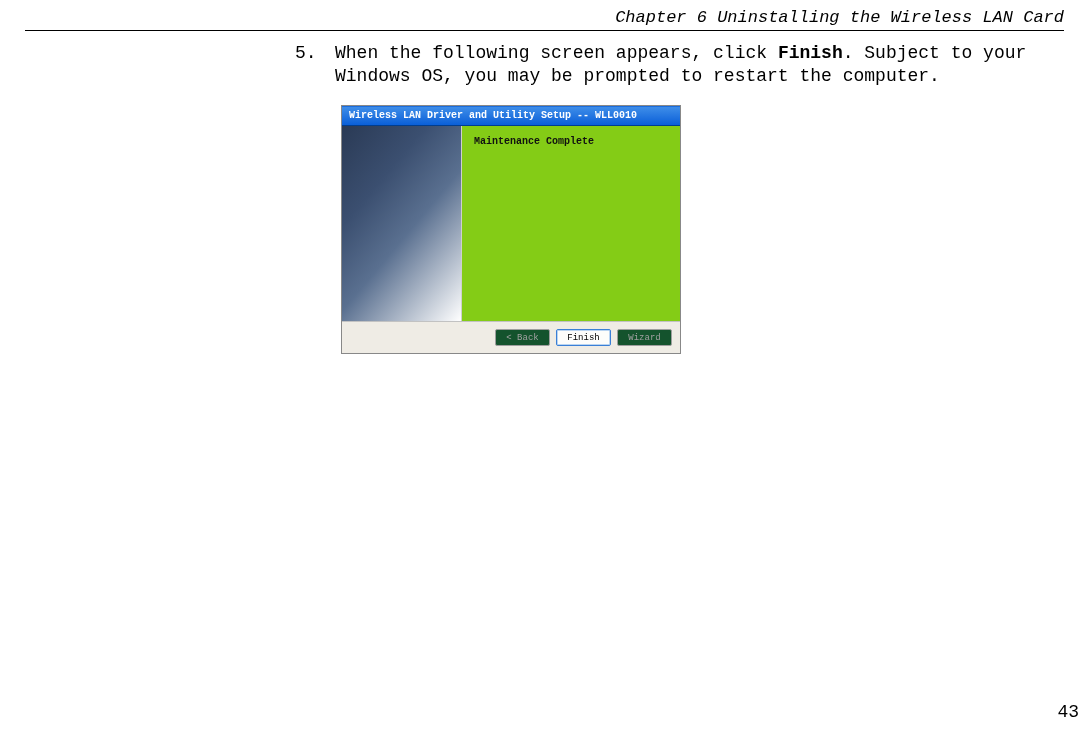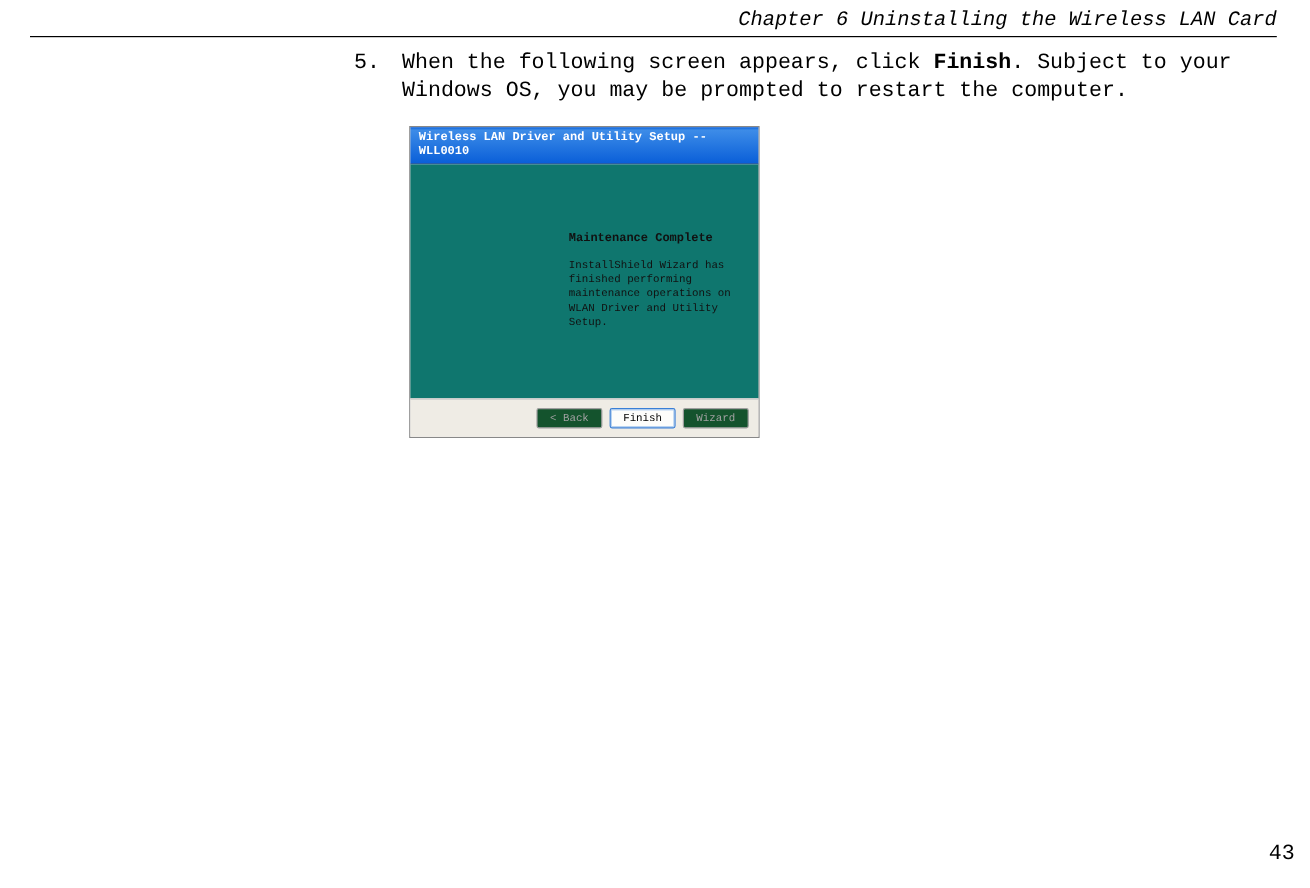--- a/index.html
+++ b/index.html
@@ -43,38 +43,37 @@
       min-width: 20px;
       text-align: right;
     }
     .instruction-text .bold {
       font-weight: bold;
     }
     .dialog-screenshot {
       position: absolute;
       top: 105px;
       left: 341px;
-      width: 292px;
+      width: 340px;
       border: 1px solid #888;
       background: white;
       font-family: Tahoma, Arial, sans-serif;
     }
     .dialog-titlebar {
       background: linear-gradient(to bottom, #0a5fd8, #3d8ce8 8%, #0a5fd8 100%);
       color: white;
       font-size: 10px;
       font-weight: bold;
       padding: 4px 7px;
       border-bottom: 1px solid #003d8f;
     }
     .dialog-content {
       display: flex;
       height: 195px;
-      background: #0f766e;
-      align-items: center;
+      background: #84cc16;
     }
     .dialog-sidebar {
       width: 120px;
       background: linear-gradient(130deg, #2a3a55 0%, #3b4f70 30%, #5a7090 55%, #ffffff 100%);
       border-right: 1px solid #cfcfcf;
     }
     .dialog-main {
       flex: 1;
       padding: 10px 12px;
       font-size: 9px;
@@ -138,21 +137,20 @@
     <span>When the following screen appears, click </span><span class="bold">Finish</span><span>. Subject to your Windows OS, you may be prompted to restart the computer.</span>
   </div>
 </div>
 
 <div class="dialog-screenshot">
   <div class="dialog-titlebar">Wireless LAN Driver and Utility Setup -- WLL0010</div>
   <div class="dialog-content">
     <div class="dialog-sidebar"></div>
     <div class="dialog-main">
       <div class="dialog-heading">Maintenance Complete</div>
-      <div class="dialog-body-text">InstallShield Wizard has finished performing maintenance operations on WLAN Driver and Utility Setup.</div>
     </div>
   </div>
   <div class="dialog-footer">
     <div class="dialog-btn disabled">&lt; Back</div>
     <div class="dialog-btn active">Finish</div>
     <div class="dialog-btn disabled">Wizard</div>
   </div>
 </div>
 
 <div class="page-number">43</div>

